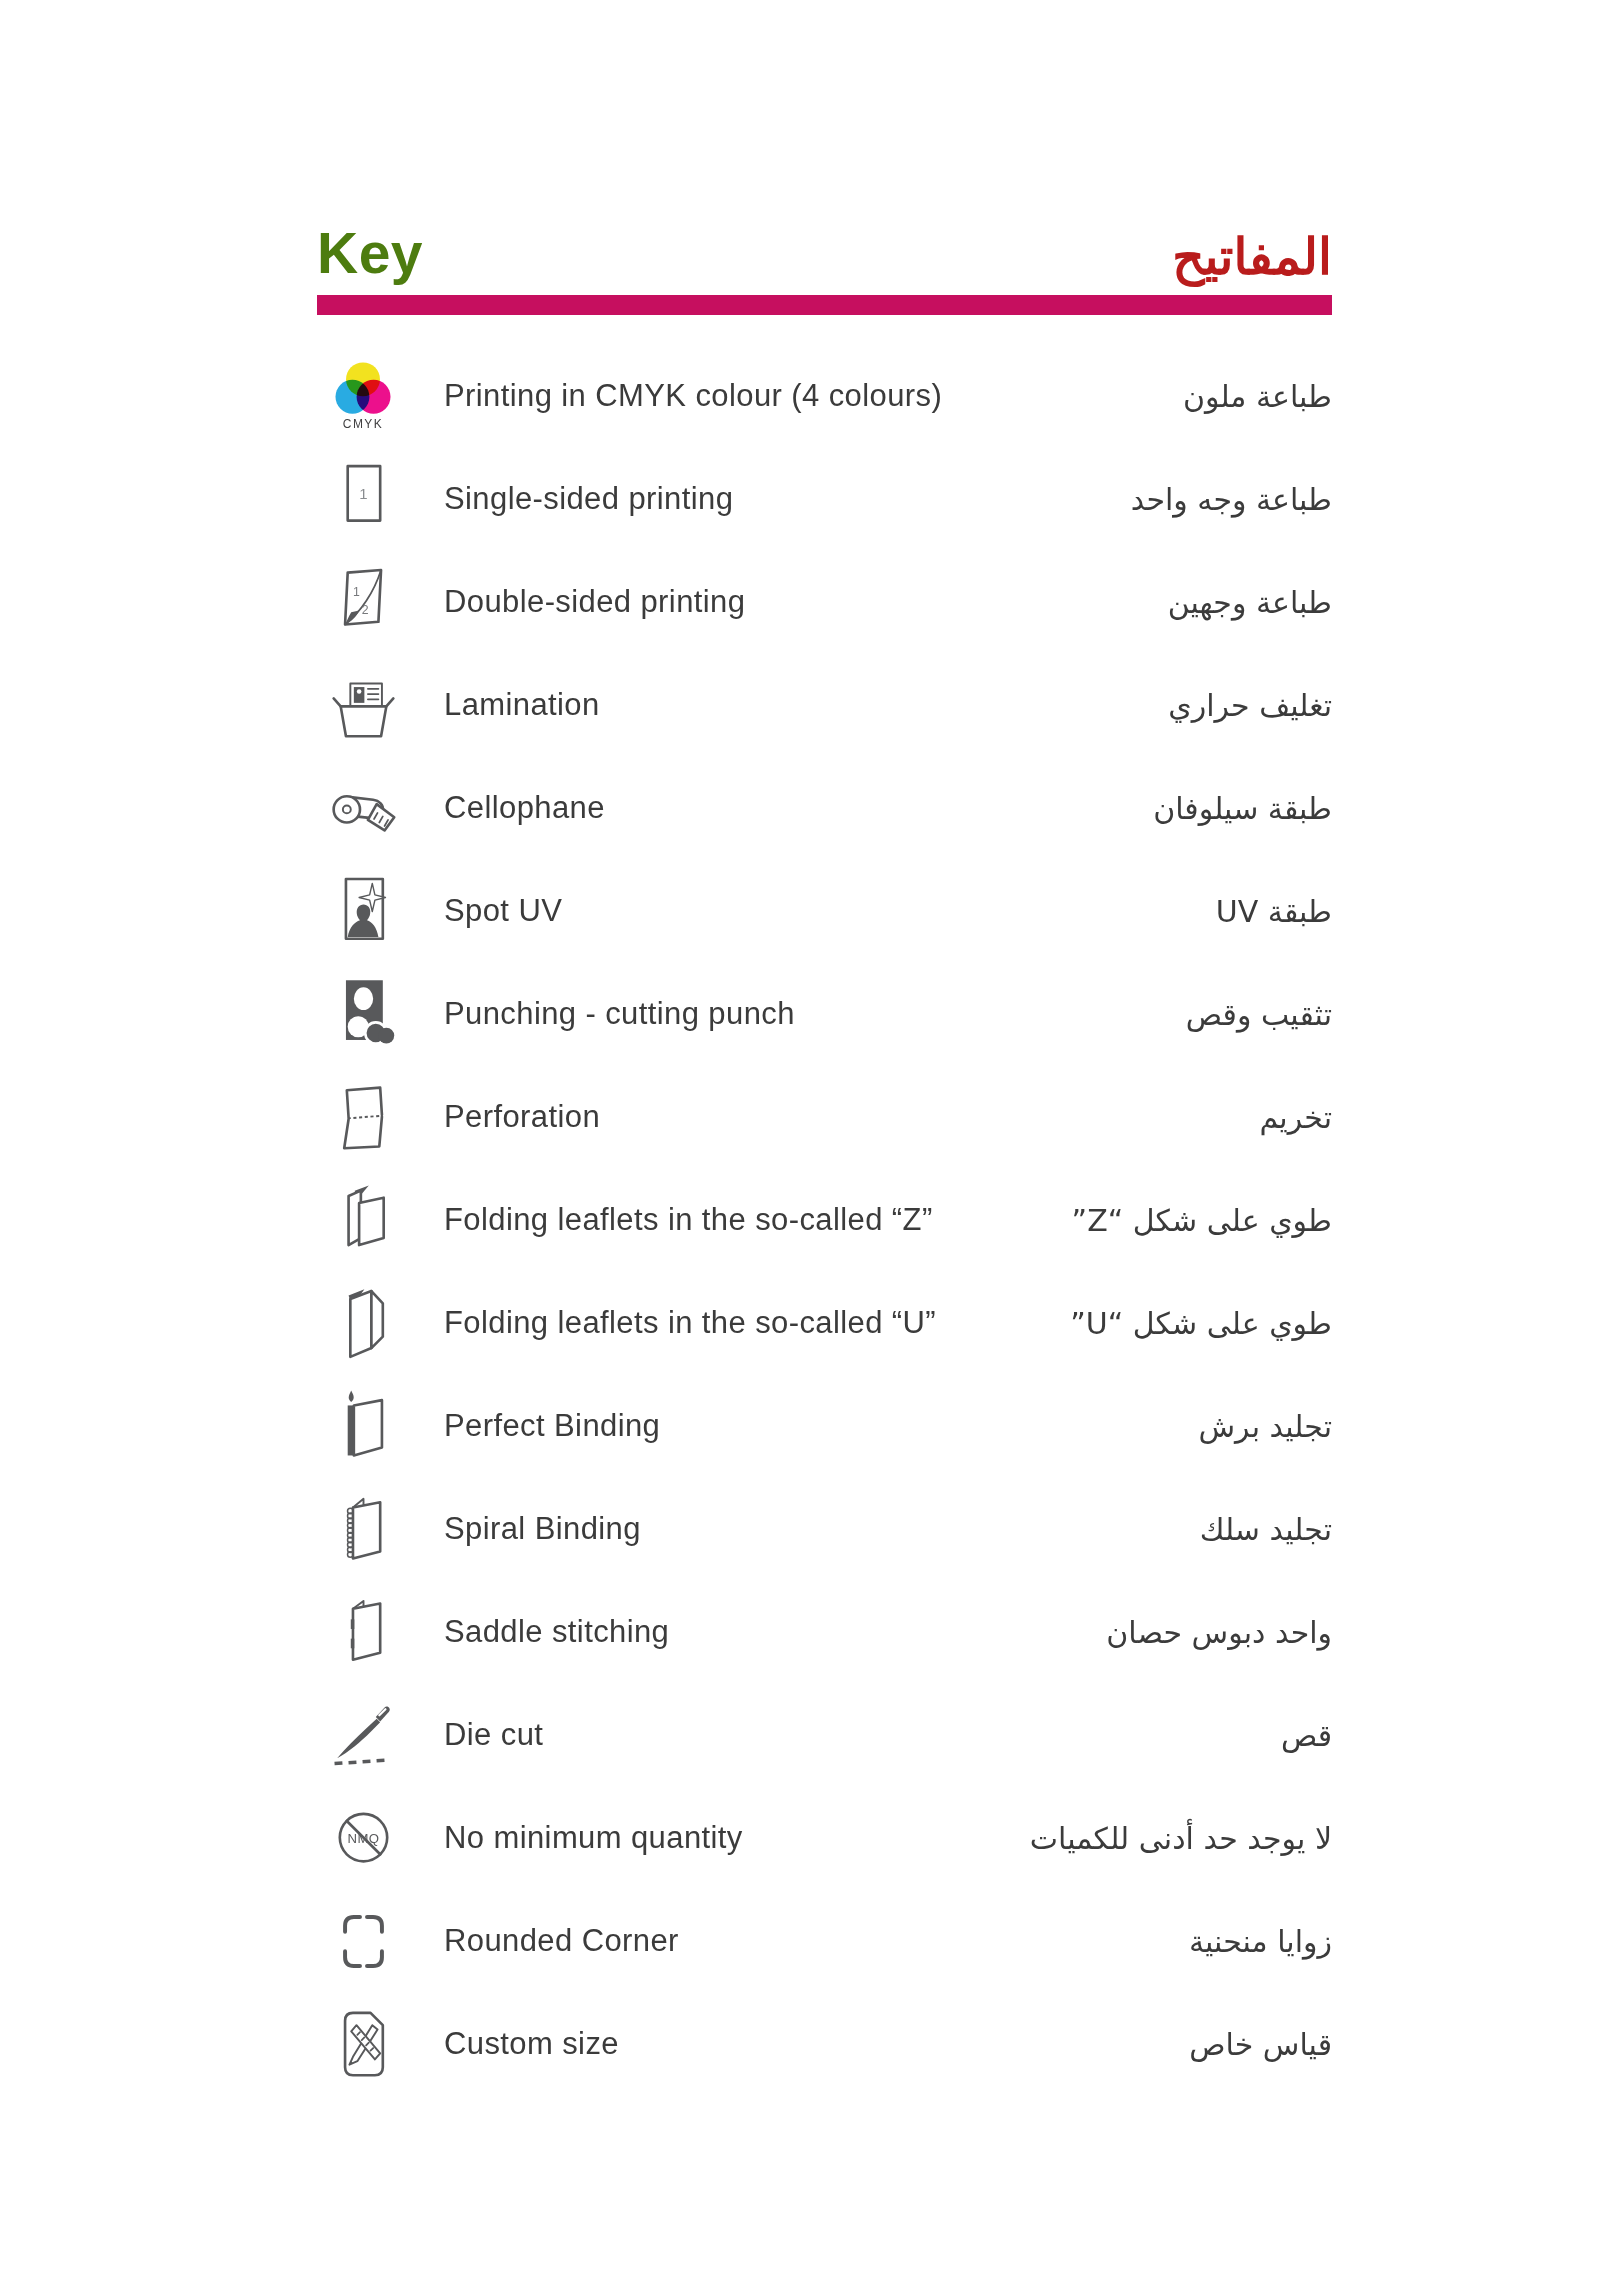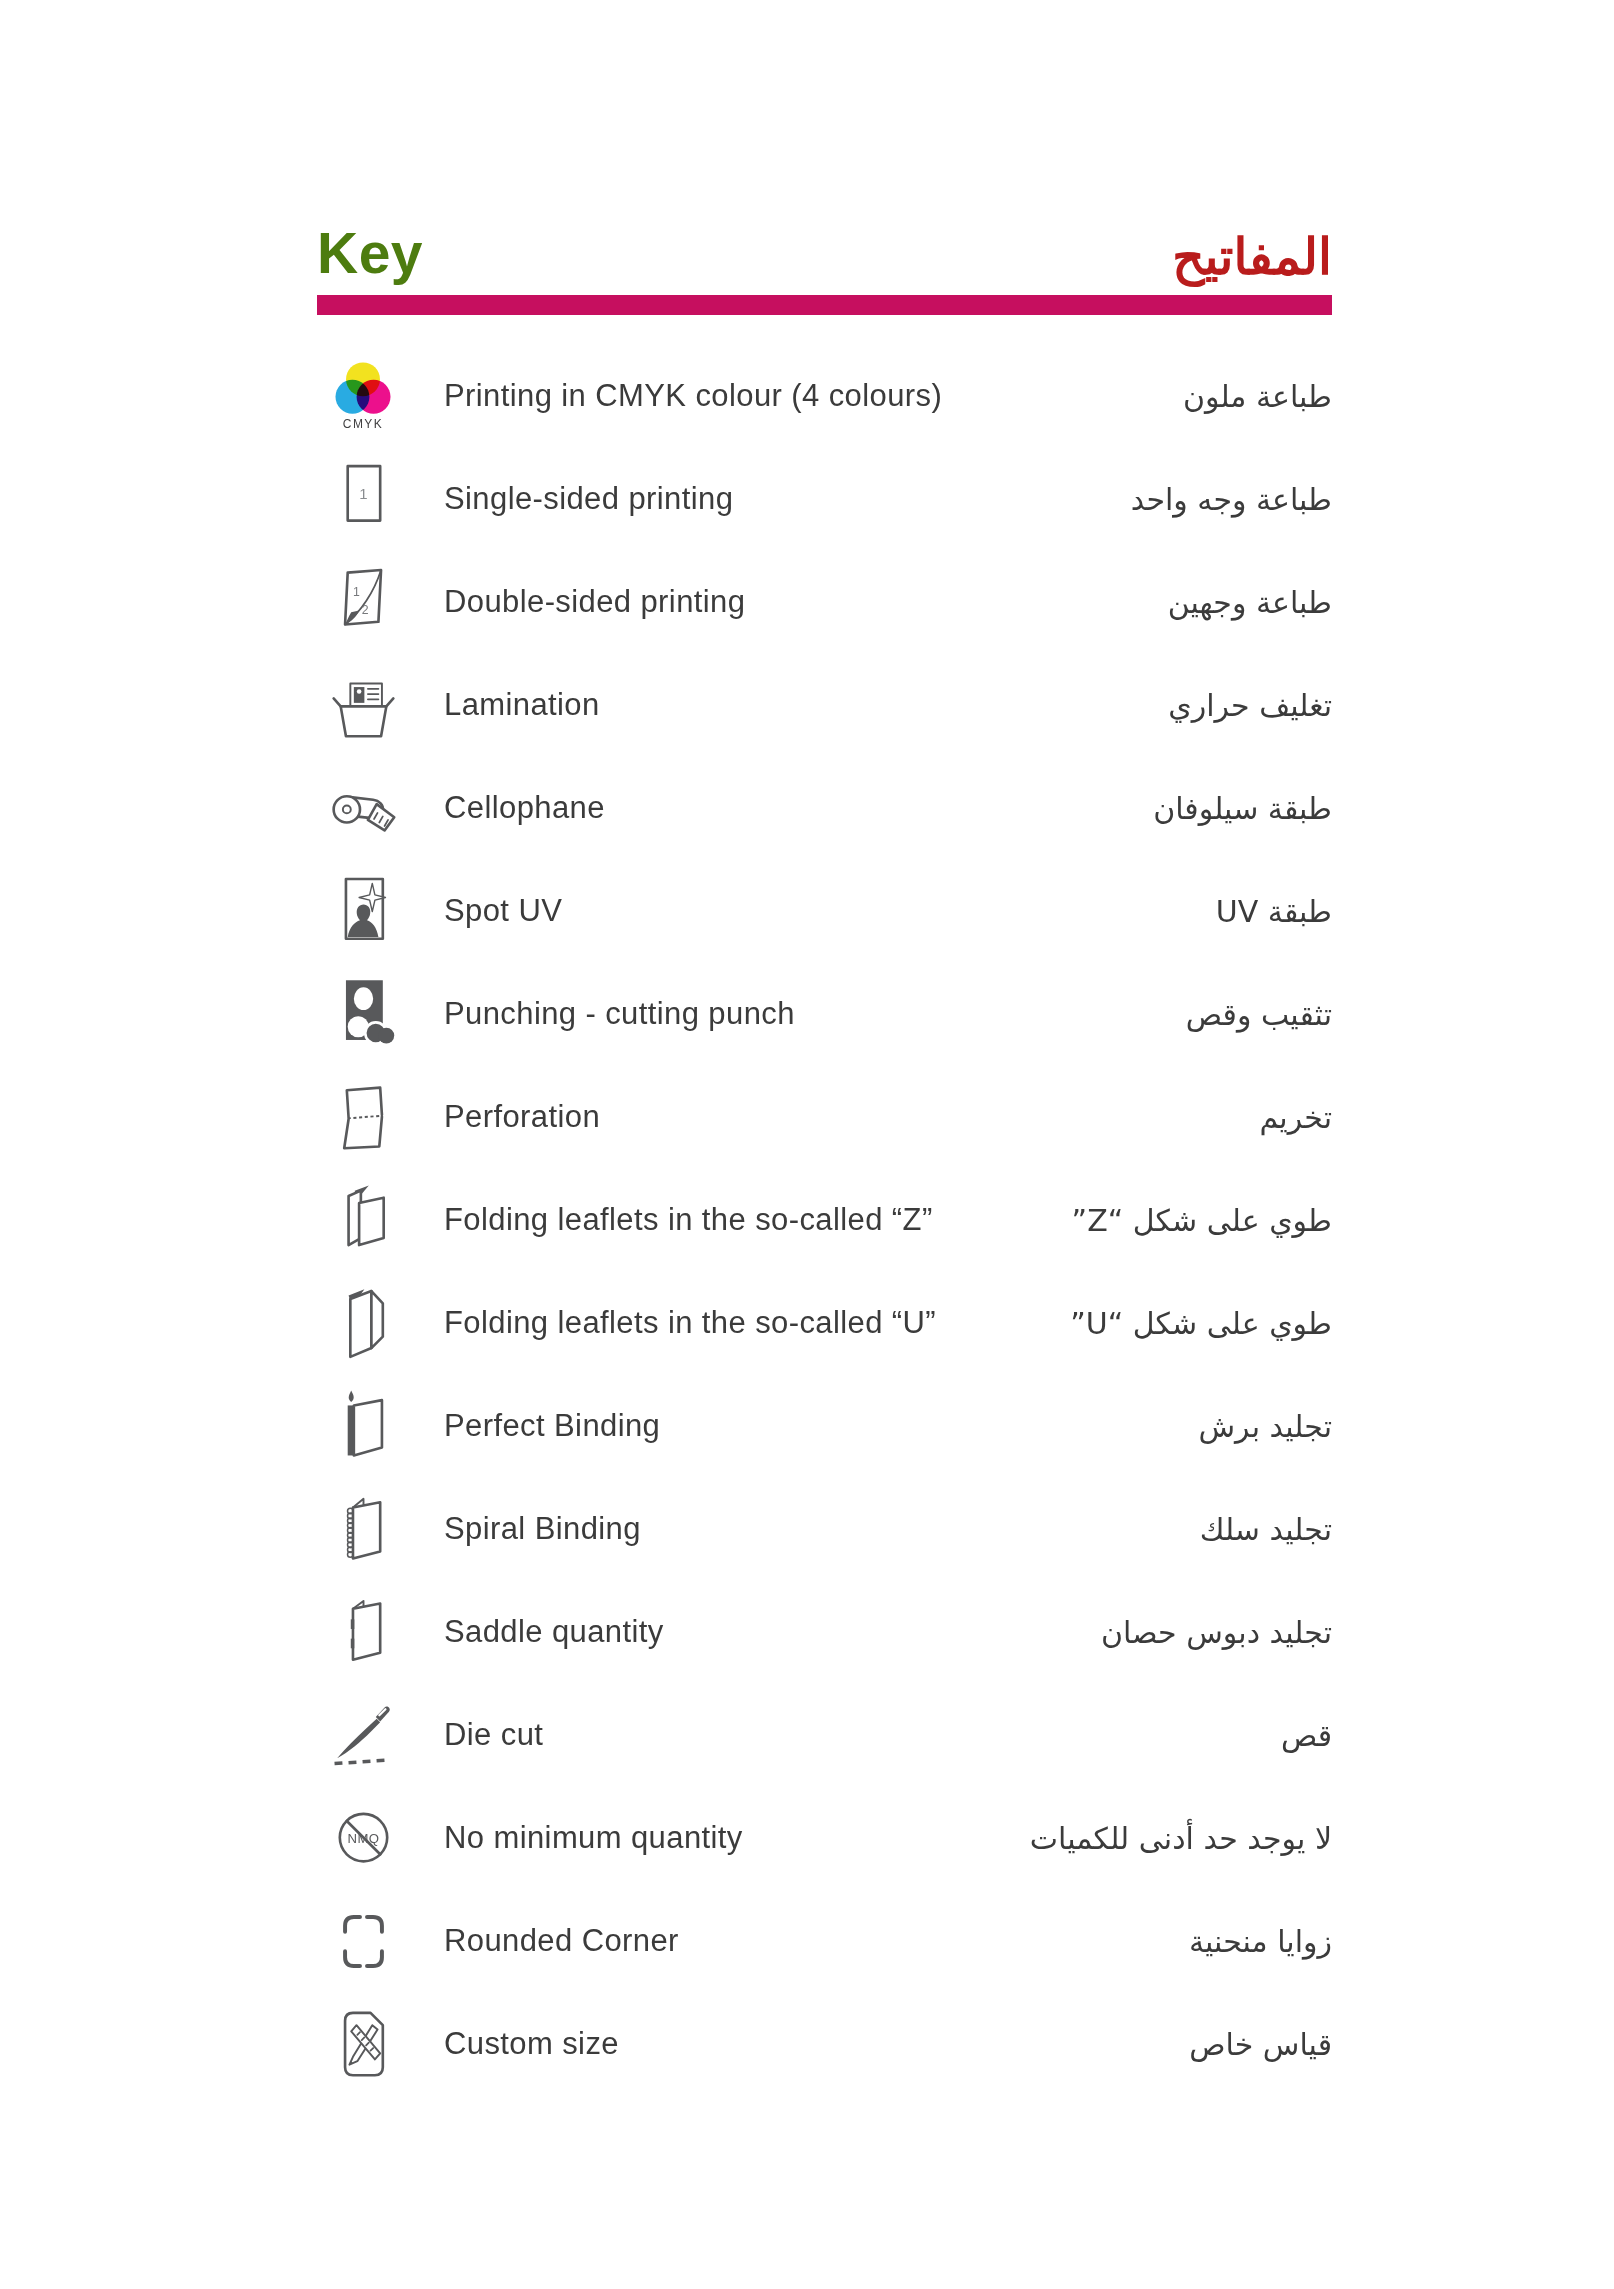--- a/index.html
+++ b/index.html
@@ -220,22 +220,22 @@
 
       <div class="row">
         <div class="ic">
           <svg width="79" height="79" viewBox="0 0 90 90">
             <path class="s2" d="M33,18 L45,9 L45,19"></path>
             <path class="s" d="M33,18 L64,12 L64,68 L33,76 Z"></path>
             <rect class="f" x="30.5" y="30" width="4" height="11"></rect>
             <rect class="f" x="30.5" y="52" width="4" height="11"></rect>
           </svg>
         </div>
-        <div class="en">Saddle quantity</div>
-        <div class="ar" dir="rtl">تجليد دبوس حصان</div>
+        <div class="en">Saddle stitching</div>
+        <div class="ar" dir="rtl">واحد دبوس حصان</div>
       </div>
 
       <div class="row">
         <div class="ic">
           <svg width="79" height="79" viewBox="0 0 90 90">
             <path class="f" d="M15,71 C24,60 36,48 48,37 L60,26 L64,30 L53,41 C42,52 28,64 15,71 Z"></path>
             <path class="f" d="M59,24 L69,13 C72,10 77,14 74,18 L64,29 Z"></path>
             <path class="wln" d="M63,22 L70,15"></path>
             <path class="dash" d="M12,77 L72,73"></path>
           </svg>

